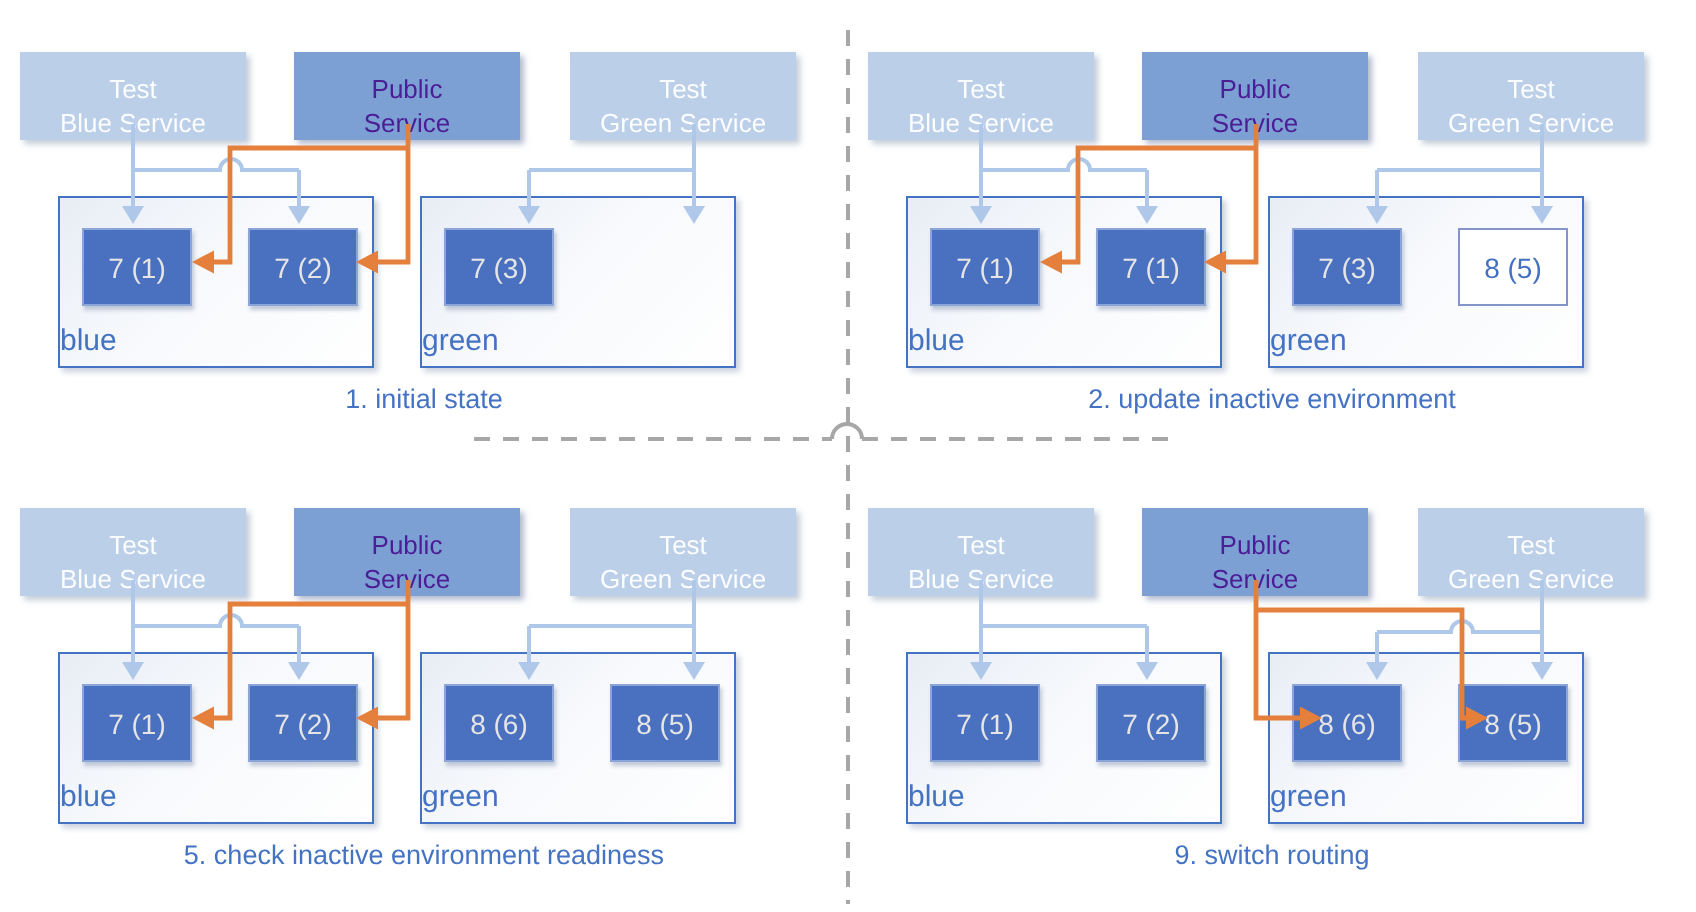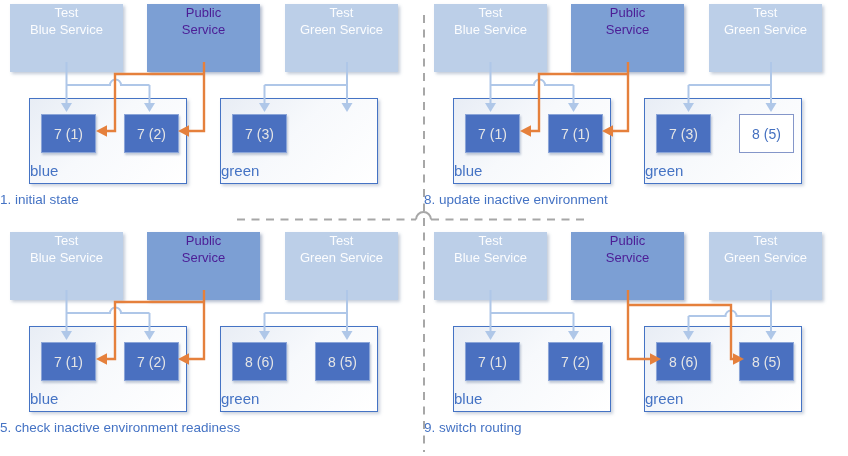--- a/index.html
+++ b/index.html
@@ -4,51 +4,51 @@
 <style>
   html,body{margin:0;padding:0;background:#fff;}
   .stage{
     position:relative;width:848px;height:456px;background:#fff;overflow:hidden;
     font-family:"Liberation Sans", sans-serif;
   }
   .panel{position:absolute;width:424px;height:228px;}
   .panel1{left:0;top:0}.panel2{left:424px;top:0}.panel3{left:0;top:228px}.panel4{left:424px;top:228px}
 
   .svc{
-    position:absolute;top:4px;width:113px;height:68px;
-    display:flex;align-items:flex-start;justify-content:center;text-align:center;
+    position:absolute;top:26px;width:113px;height:44px;
+    display:flex;align-items:flex-end;justify-content:center;text-align:center;
     font-size:13px;line-height:17px;white-space:pre-line;z-index:1;
   }
   .svc.s1{left:10px}.svc.s2{left:147px}.svc.s3{left:285px}
   .svc.light{background:#BCCFE8;color:rgba(255,255,255,0.95);box-shadow:2px 2px 3px rgba(125,142,170,0.45);}
   .svc.public{background:#7C9FD4;color:#4c1d95;box-shadow:2px 2px 3px rgba(115,132,165,0.55);}
 
   .env{
     position:absolute;top:98px;width:156px;height:84px;
     border:1px solid #4573C4;
     background:linear-gradient(135deg,#E8EDF5 0%,#F7F9FC 45%,#FFFFFF 100%);
     box-shadow:2px 2px 3px rgba(125,142,170,0.4);z-index:1;
   }
-  .env.e1{left:29px}.env.e2{left:220px}
+  .env.e1{left:29px}.env.e2{left:210px}
 
   .pod{
     position:absolute;top:15px;width:53px;height:37px;
     display:flex;align-items:center;justify-content:center;
     background:#4A70C0;border:1px solid #8BA5D8;color:#e5e5e5;font-size:14px;
     box-shadow:1px 2px 2px rgba(125,142,170,0.45);
   }
   .pod.p1{left:11px}.pod.p2{left:94px}
   .pod[data-state="updating"]{background:#FFFFFF;color:#4470C0;border:1px solid #8496C9;box-shadow:none;}
 
   .env-label{
     position:absolute;left:0;right:0;bottom:4px;
     font-size:15px;color:#4573C4;
   }
   .caption{
-    position:absolute;left:0;right:0;top:192px;
+    position:absolute;left:0;right:0;top:192px;text-align:center;
     font-size:13.5px;color:#4573C4;
   }
   svg.wires{position:absolute;left:0;top:0;z-index:3;pointer-events:none;}
   svg.dividers{position:absolute;left:0;top:0;z-index:5;pointer-events:none;}
   .wire-test{stroke:#AFC7E8;stroke-width:2;fill:none;}
   .head-test{fill:#AFC7E8;stroke:none;}
   .wire-public{stroke:#E5803C;stroke-width:2.4;fill:none;}
   .head-public{fill:#E5803C;stroke:none;}
   .divider{stroke:#A7A7A7;stroke-width:2;fill:none;}
 </style>
@@ -130,21 +130,21 @@
         <path class="head-test" d="M259 103 h11 l-5.5 9 z"></path>
         <path class="head-test" d="M341.5 103 h11 l-5.5 9 z"></path>
       </g>
       <g>
         <path class="wire-public" d="M204 62 V131 H188"></path>
         <path class="head-public" d="M178 131 l11 -5.8 v11.6 z"></path>
         <path class="wire-public" d="M204 74 H115 V131 H106"></path>
         <path class="head-public" d="M96 131 l11 -5.8 v11.6 z"></path>
       </g>
     </svg>
-    <div class="caption">8. update inactive environment</div>
+    <div class="caption">2. update inactive environment</div>
   </div>
 
   <div class="panel panel3">
     <div class="svc light s1"><span>Test
 Blue Service</span></div>
     <div class="svc public s2"><span>Public
 Service</span></div>
     <div class="svc light s3"><span>Test
 Green Service</span></div>
 

